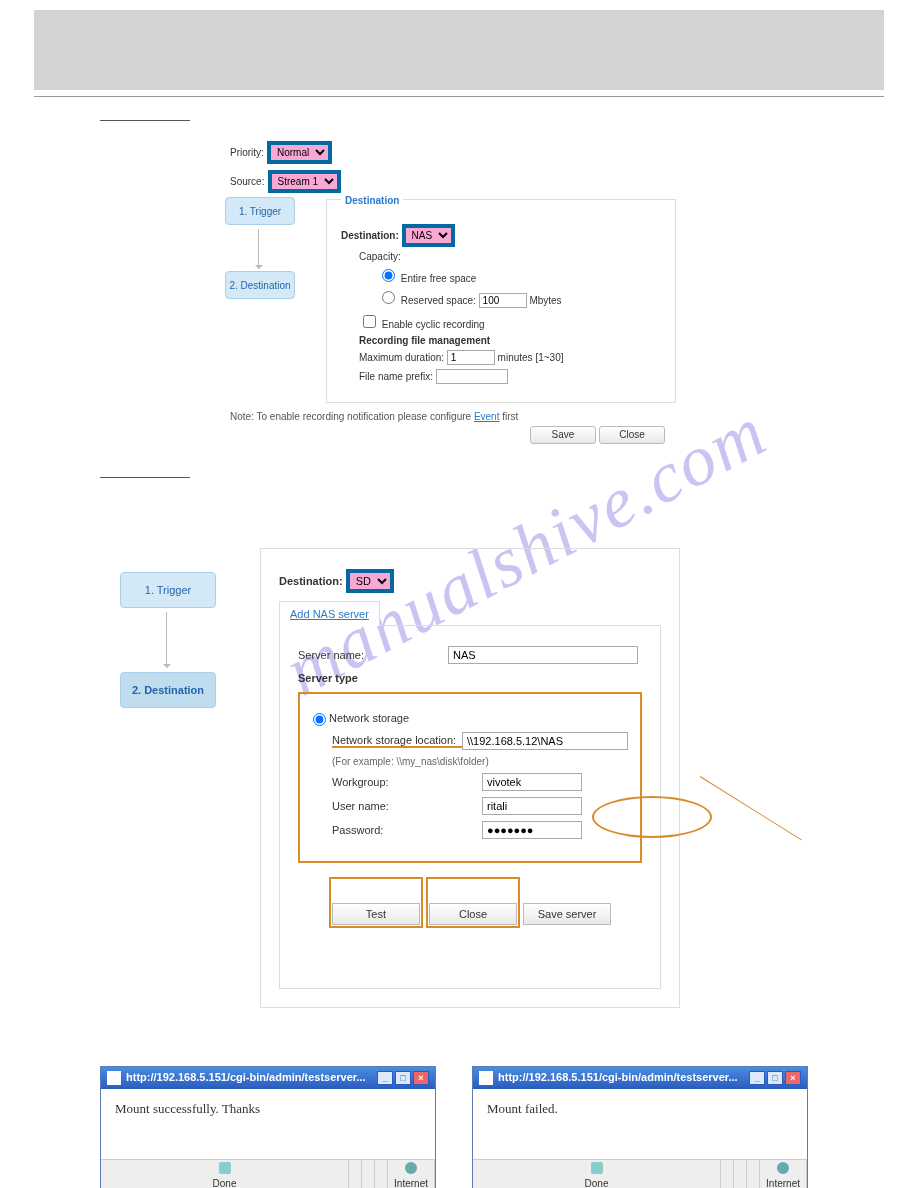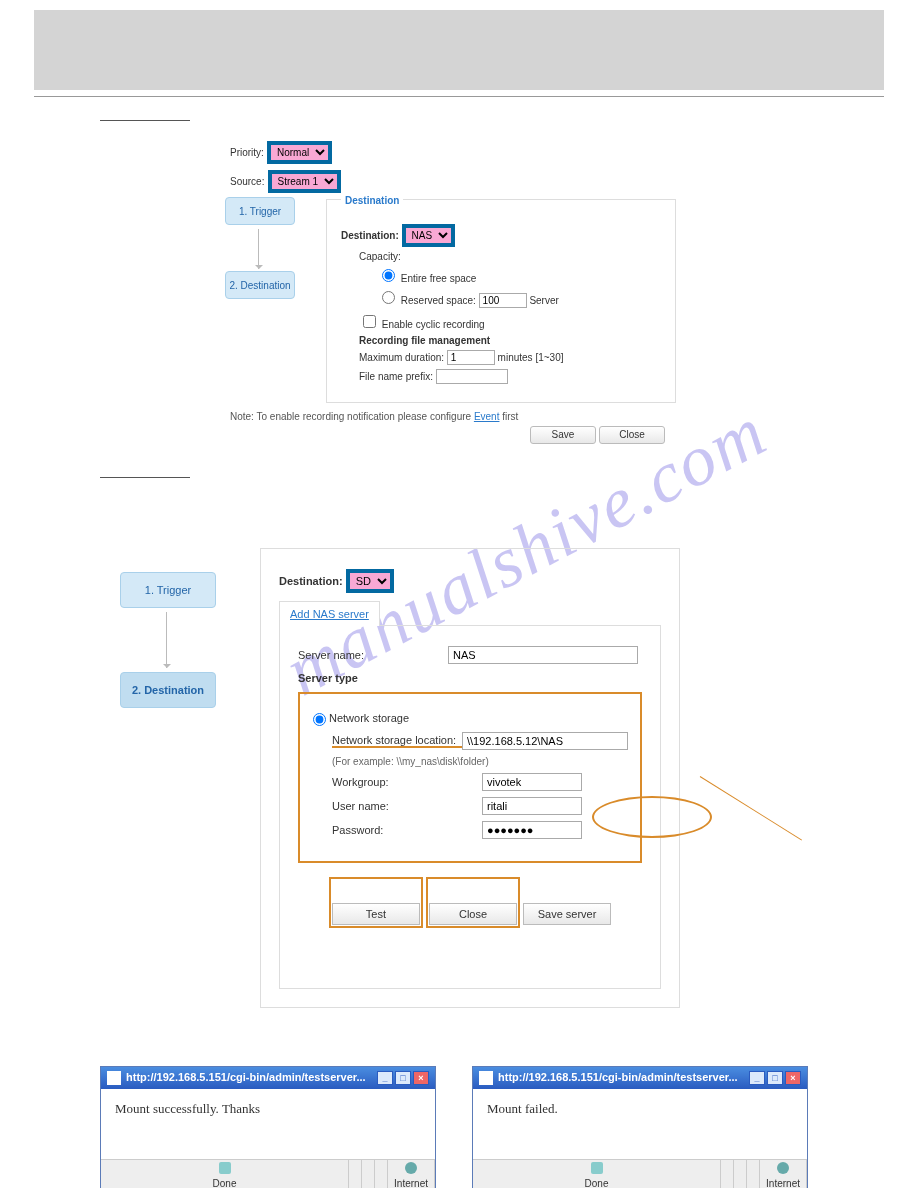--- a/index.html
+++ b/index.html
@@ -144,21 +144,21 @@
         </div>
         <div class="prow indent">Capacity:</div>
         <div class="prow indent2">
           <input type="radio" checked="" style="">
           <span>Entire free space</span>
         </div>
         <div class="prow indent2">
           <input type="radio" style="">
           <span>Reserved space:</span>
           <input class="txt-sm" value="100" style="">
-          <span>Server</span>
+          <span>Mbytes</span>
         </div>
         <div class="prow indent">
           <input type="checkbox" style="">
           <span>Enable cyclic recording</span>
         </div>
         <div class="prow indent"><b>Recording file management</b></div>
         <div class="prow indent">
           <span>Maximum duration:</span>
           <input class="txt-sm" value="1" style="">
           <span>minutes [1~30]</span>

